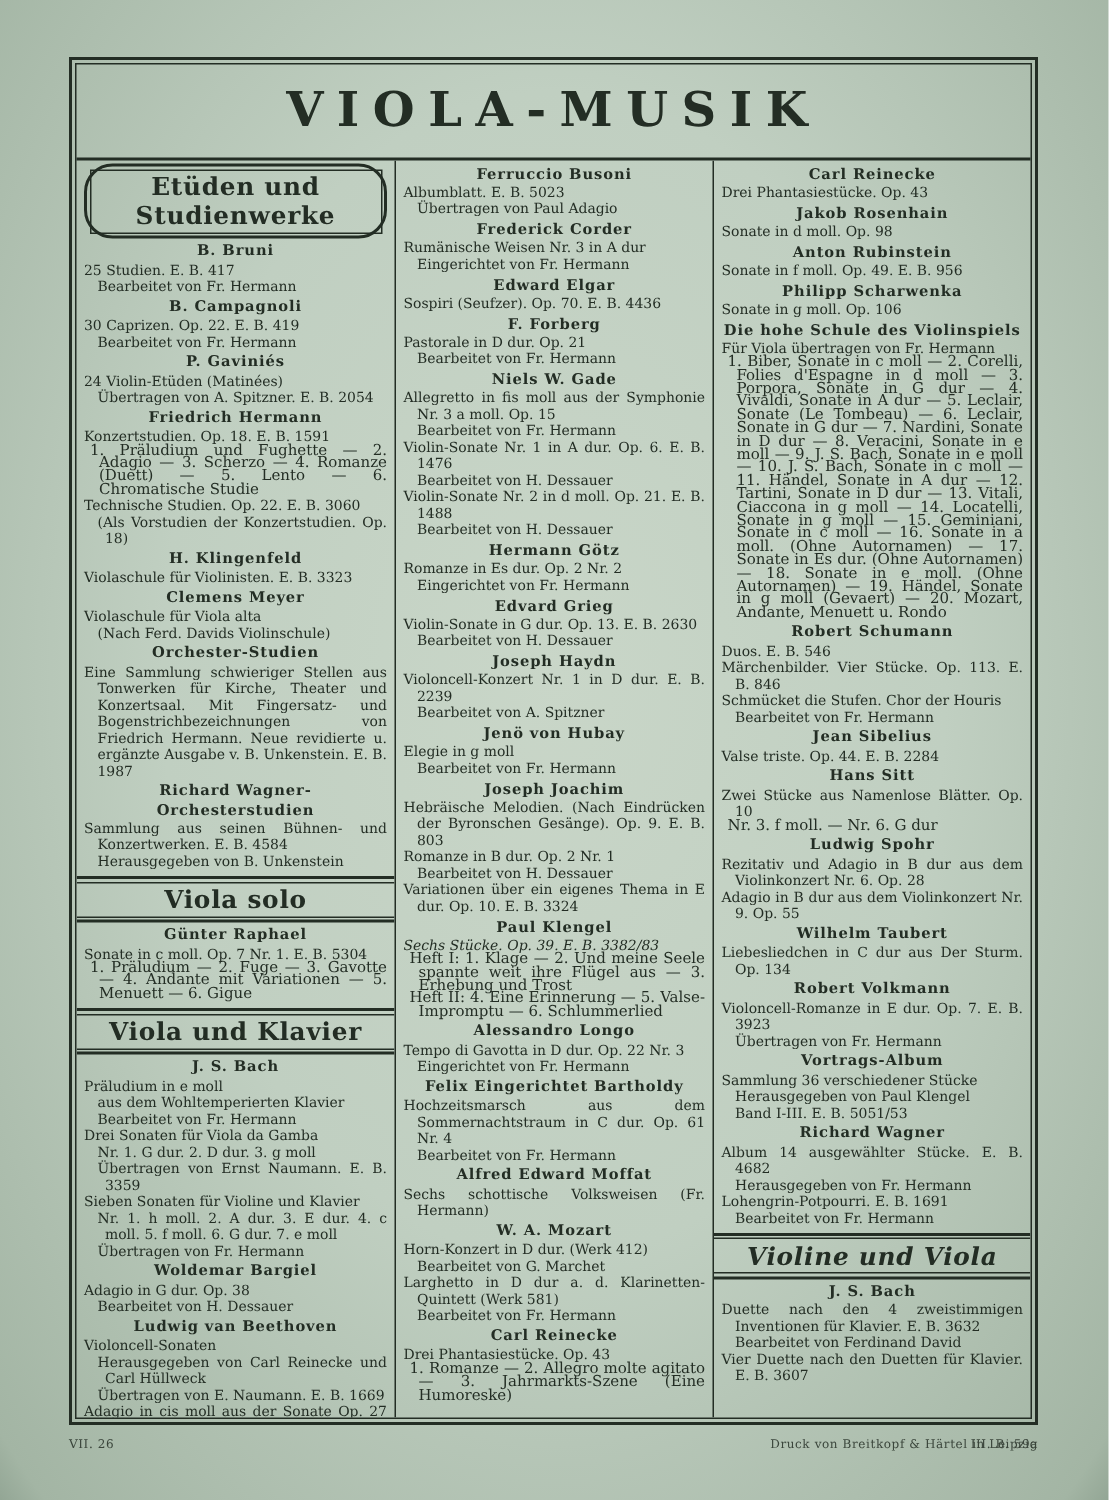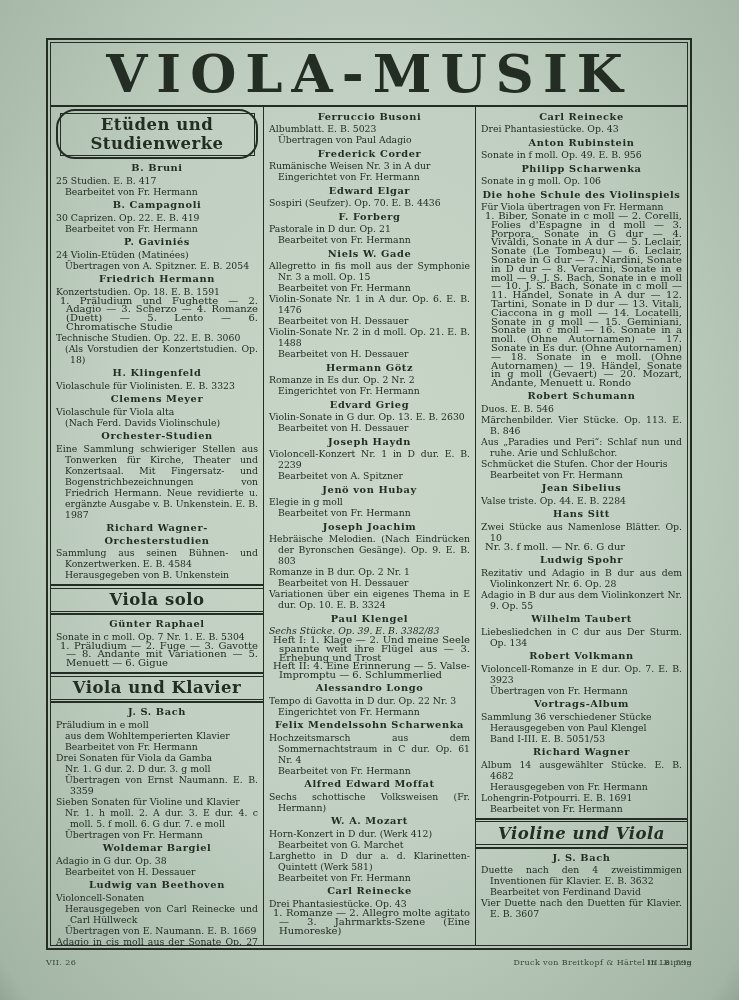--- a/index.html
+++ b/index.html
@@ -16,21 +16,21 @@
   }
   .frame-inner{
     position:absolute;inset:2px;border:1px solid #232d24;box-sizing:border-box;
     display:flex;flex-direction:column;
   }
   .masthead{
     flex:0 0 auto;text-align:center;border-bottom:2px solid #232d24;
     padding:4px 0 6px 0;
   }
   .masthead h1{
-    margin:0;font-size:53px;line-height:52px;font-weight:700;
+    margin:0;font-size:32px;line-height:52px;font-weight:700;
     letter-spacing:9px;font-family:"DejaVu Serif","Liberation Serif",serif;
   }
   .cols{
     flex:1 1 auto;display:grid;grid-template-columns:1fr 1fr 1fr;overflow:hidden;
   }
   .col{
     padding:1px 5px 0 5px;overflow:hidden;border-left:1px solid #232d24;
     box-sizing:border-box;
   }
   .col:first-child{border-left:none;}
@@ -121,21 +121,21 @@
           </div>
           <div class="entry">
             <div class="composer">Richard Wagner-Orchesterstudien</div>
             <div class="line flush">Sammlung aus seinen Bühnen- und Konzertwerken.  E. B. 4584</div>
             <div class="line indent">Herausgegeben von B. Unkenstein</div>
           </div>
           <div class="section-band">Viola solo</div>
           <div class="entry">
             <div class="composer">Günter Raphael</div>
             <div class="line flush">Sonate in c moll.  Op. 7 Nr. 1.  E. B. 5304</div>
-            <div class="line small">1. Präludium — 2. Fuge — 3. Gavotte — 8. Andante mit Variationen — 5. Menuett — 6. Gigue</div>
+            <div class="line small">1. Präludium — 2. Fuge — 3. Gavotte — 4. Andante mit Variationen — 5. Menuett — 6. Gigue</div>
           </div>
           <div class="section-band">Viola und Klavier</div>
           <div class="entry">
             <div class="composer">J. S. Bach</div>
             <div class="line flush">Präludium in e moll</div>
             <div class="line indent">aus dem Wohltemperierten Klavier</div>
             <div class="line indent">Bearbeitet von Fr. Hermann</div>
             <div class="line flush">Drei Sonaten für Viola da Gamba</div>
             <div class="line indent">Nr. 1. G dur.  2. D dur.  3. g moll</div>
             <div class="line indent">Übertragen von Ernst Naumann.  E. B. 3359</div>
@@ -217,21 +217,21 @@
             <div class="line flush italic">Sechs Stücke.  Op. 39.  E. B. 3382/83</div>
             <div class="line small">Heft I: 1. Klage — 2. Und meine Seele spannte weit ihre Flügel aus — 3. Erhebung und Trost</div>
             <div class="line small">Heft II: 4. Eine Erinnerung — 5. Valse-Impromptu — 6. Schlummerlied</div>
           </div>
           <div class="entry">
             <div class="composer">Alessandro Longo</div>
             <div class="line flush">Tempo di Gavotta in D dur.  Op. 22 Nr. 3</div>
             <div class="line indent">Eingerichtet von Fr. Hermann</div>
           </div>
           <div class="entry">
-            <div class="composer">Felix Mendelssohn Scharwenka</div>
+            <div class="composer">Felix Eingerichtet Bartholdy</div>
             <div class="line flush">Hochzeitsmarsch aus dem Sommernachtstraum in C dur.  Op. 61 Nr. 4</div>
             <div class="line indent">Bearbeitet von Fr. Hermann</div>
           </div>
           <div class="entry">
             <div class="composer">Alfred Edward Moffat</div>
             <div class="line flush">Sechs schottische Volksweisen (Fr. Hermann)</div>
           </div>
           <div class="entry">
             <div class="composer">W. A. Mozart</div>
             <div class="line flush">Horn-Konzert in D dur.  (Werk 412)</div>
@@ -244,37 +244,40 @@
             <div class="line flush">Drei Phantasiestücke.  Op. 43</div>
             <div class="line small">1. Romanze — 2. Allegro molte agitato — 3. Jahrmarkts-Szene (Eine Humoreske)</div>
           </div>
         </div>
       <div class="col">
           <div class="entry">
             <div class="composer">Carl Reinecke</div>
             <div class="line flush">Drei Phantasiestücke.  Op. 43</div>
           </div>
           <div class="entry">
+            <div class="composer">Jakob Rosenhain</div>
+            <div class="line flush">Sonate in d moll.  Op. 98</div>
+          </div>
+          <div class="entry">
             <div class="composer">Anton Rubinstein</div>
             <div class="line flush">Sonate in f moll.  Op. 49.  E. B. 956</div>
           </div>
           <div class="entry">
             <div class="composer">Philipp Scharwenka</div>
             <div class="line flush">Sonate in g moll.  Op. 106</div>
           </div>
           <div class="entry">
             <div class="composer">Die hohe Schule des Violinspiels</div>
             <div class="line flush">Für Viola übertragen von Fr. Hermann</div>
             <div class="line small">1. Biber, Sonate in c moll — 2. Corelli, Folies d'Espagne in d moll — 3. Porpora, Sonate in G dur — 4. Vivaldi, Sonate in A dur — 5. Leclair, Sonate (Le Tombeau) — 6. Leclair, Sonate in G dur — 7. Nardini, Sonate in D dur — 8. Veracini, Sonate in e moll — 9. J. S. Bach, Sonate in e moll — 10. J. S. Bach, Sonate in c moll — 11. Händel, Sonate in A dur — 12. Tartini, Sonate in D dur — 13. Vitali, Ciaccona in g moll — 14. Locatelli, Sonate in g moll — 15. Geminiani, Sonate in c moll — 16. Sonate in a moll. (Ohne Autornamen) — 17. Sonate in Es dur. (Ohne Autornamen) — 18. Sonate in e moll. (Ohne Autornamen) — 19. Händel, Sonate in g moll (Gevaert) — 20. Mozart, Andante, Menuett u. Rondo</div>
           </div>
           <div class="entry">
             <div class="composer">Robert Schumann</div>
             <div class="line flush">Duos.  E. B. 546</div>
             <div class="line flush">Märchenbilder. Vier Stücke. Op. 113. E. B. 846</div>
-            <div class="line flush">Aus „Paradies und Peri“: Schlaf nun und ruhe.  Arie und Schlußchor.</div>
             <div class="line flush">Schmücket die Stufen.  Chor der Houris</div>
             <div class="line indent">Bearbeitet von Fr. Hermann</div>
           </div>
           <div class="entry">
             <div class="composer">Jean Sibelius</div>
             <div class="line flush">Valse triste.  Op. 44.  E. B. 2284</div>
           </div>
           <div class="entry">
             <div class="composer">Hans Sitt</div>
             <div class="line flush">Zwei Stücke aus Namenlose Blätter.  Op. 10</div>

